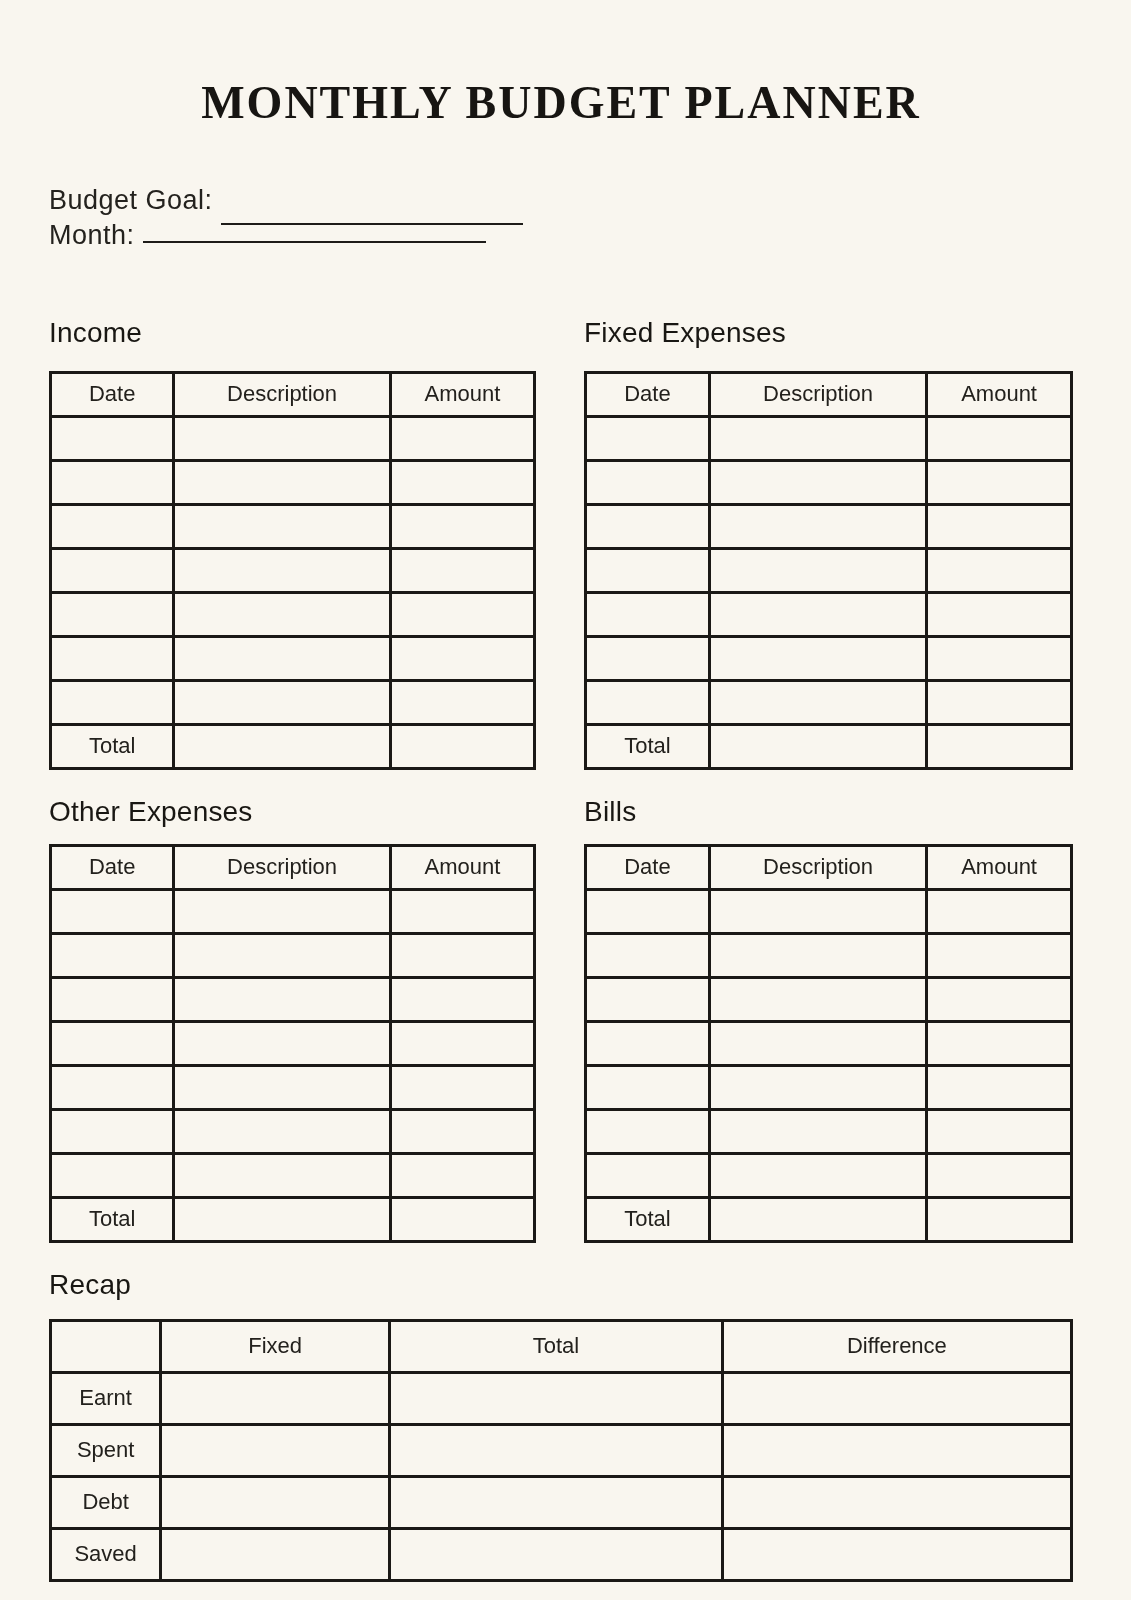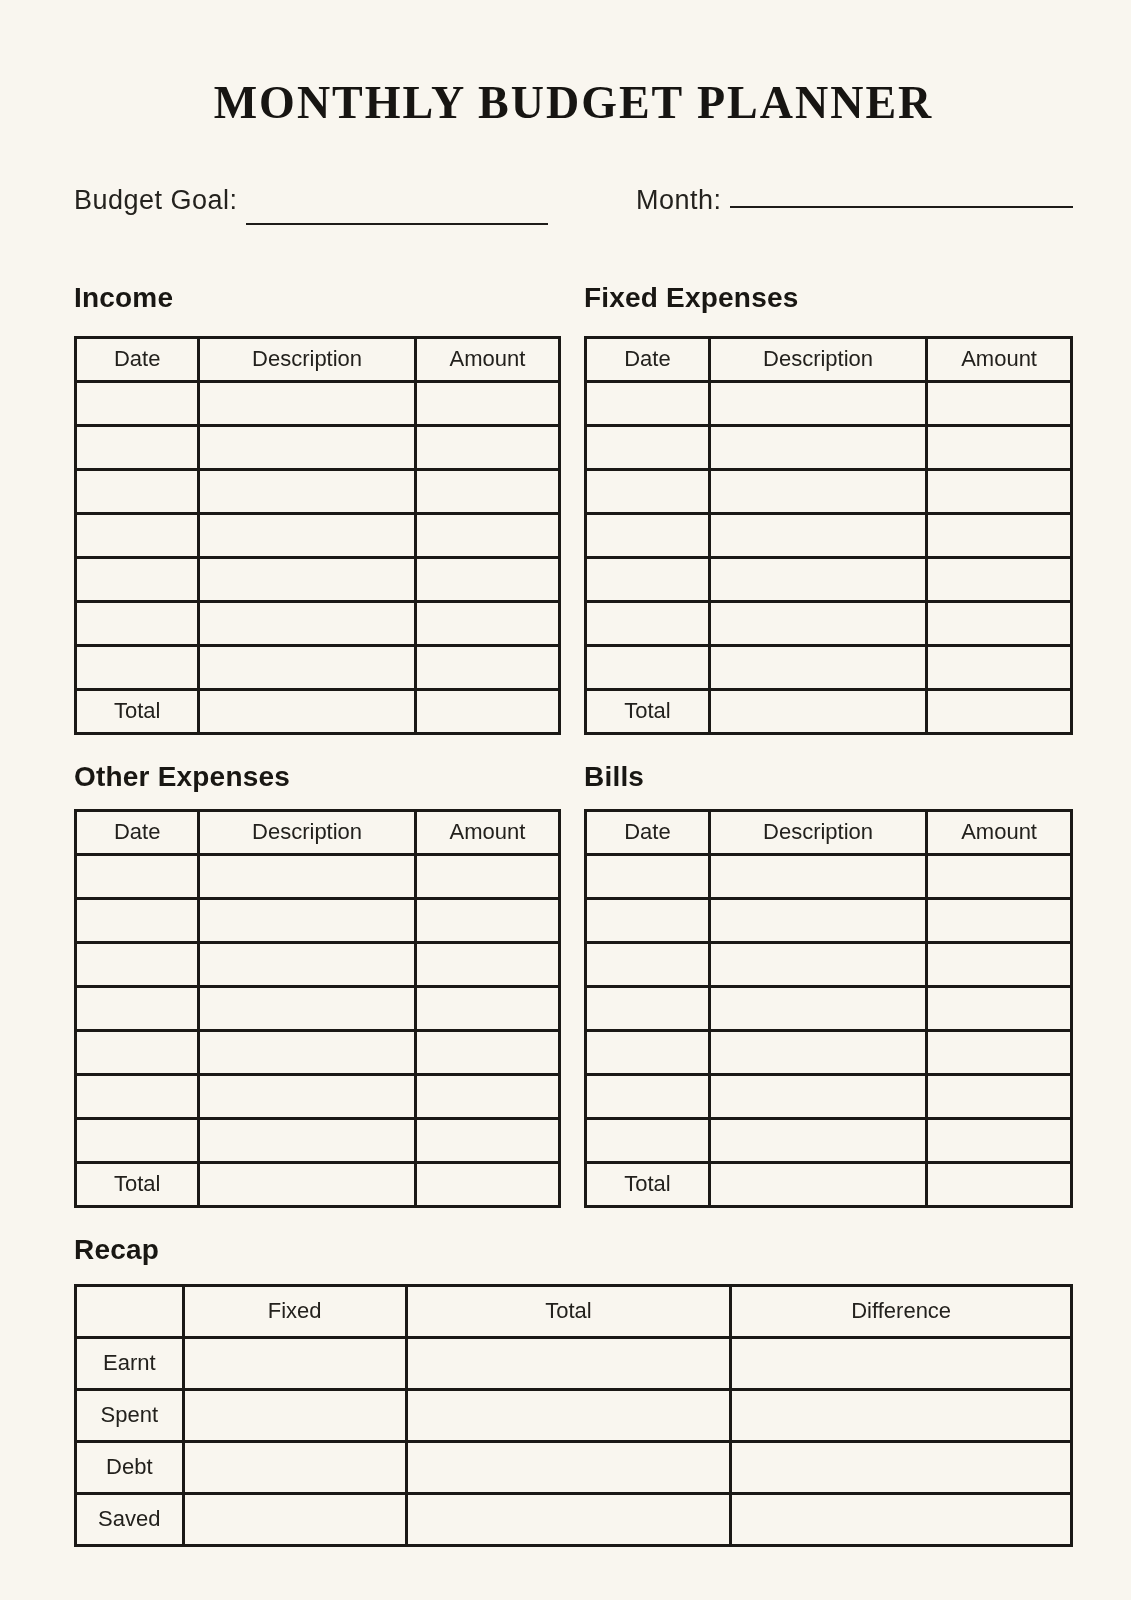--- a/index.html
+++ b/index.html
@@ -2,41 +2,42 @@
 <html><head>
 <meta charset="utf-8">
 <style>
   html,body{margin:0;padding:0;background:#e8e6df;}
   .page{
     position:relative;
     width:1131px;height:1600px;
     margin:0 auto;
     background:#F9F6EF;
     box-sizing:border-box;
-    padding:78px 58px 0 74px;
+    padding:78px 58px 0 49px;
     font-family:"Liberation Sans", sans-serif;
     color:#1E1C19;
     overflow:hidden;
   }
   
   .title{
     margin:0;
     text-align:center;
     font-family:"Liberation Serif", serif;
     font-weight:600;
     font-size:46px;
     line-height:1.1;
     letter-spacing:2px;
     color:#171512;
   }
   
   .fields-row{
     display:flex;
     justify-content:space-between;
     margin-top:54px;
+    flex-direction:column;
   }
   .field{display:flex;align-items:flex-end;}
   .field-budget{width:474px;}
   .field-month{width:437px;align-items:center;}
   .field-label{
     font-size:27px;
     font-weight:400;
     letter-spacing:0.5px;
     color:#24221E;
     white-space:nowrap;
@@ -56,21 +57,21 @@
     display:flex;
     justify-content:space-between;
   }
   .row-1{margin-top:64px;}
   .row-2{margin-top:26px;}
   .col{width:487px;}
   .col-right{width:489px;}
   .section-heading{
     margin:0 0 22px 0;
     font-size:28px;
-    font-weight:700;
+    font-weight:400;
     letter-spacing:0.2px;
     color:#191713;
   }
   .row-2 .section-heading{margin-bottom:16px;}
   
   table{
     width:100%;
     border-collapse:collapse;
     table-layout:fixed;
     background:#F9F6EF;

